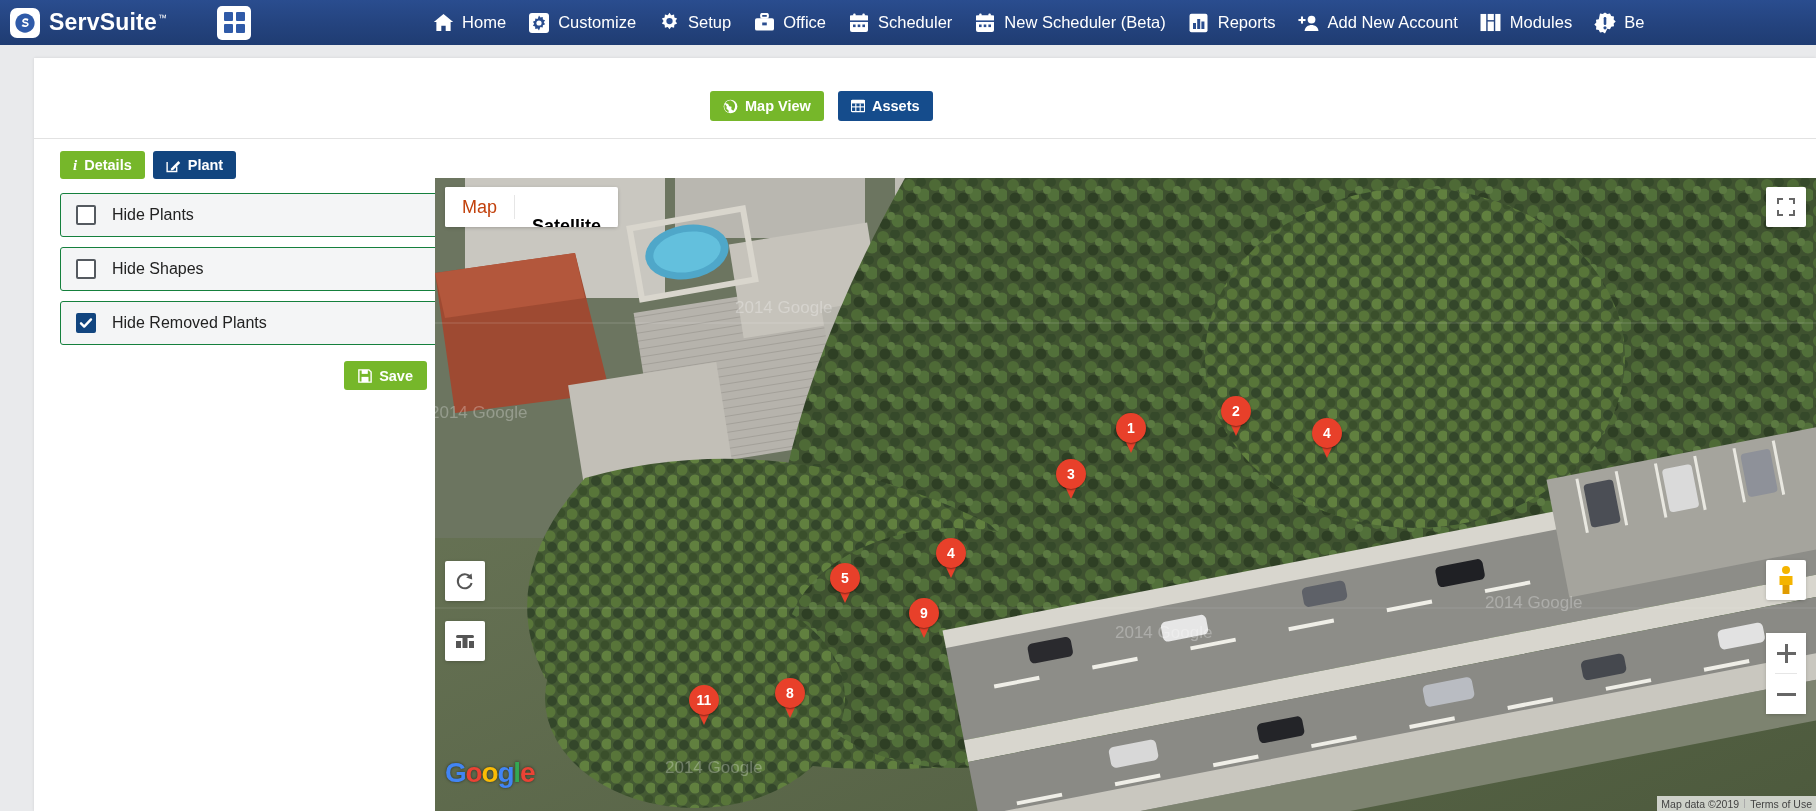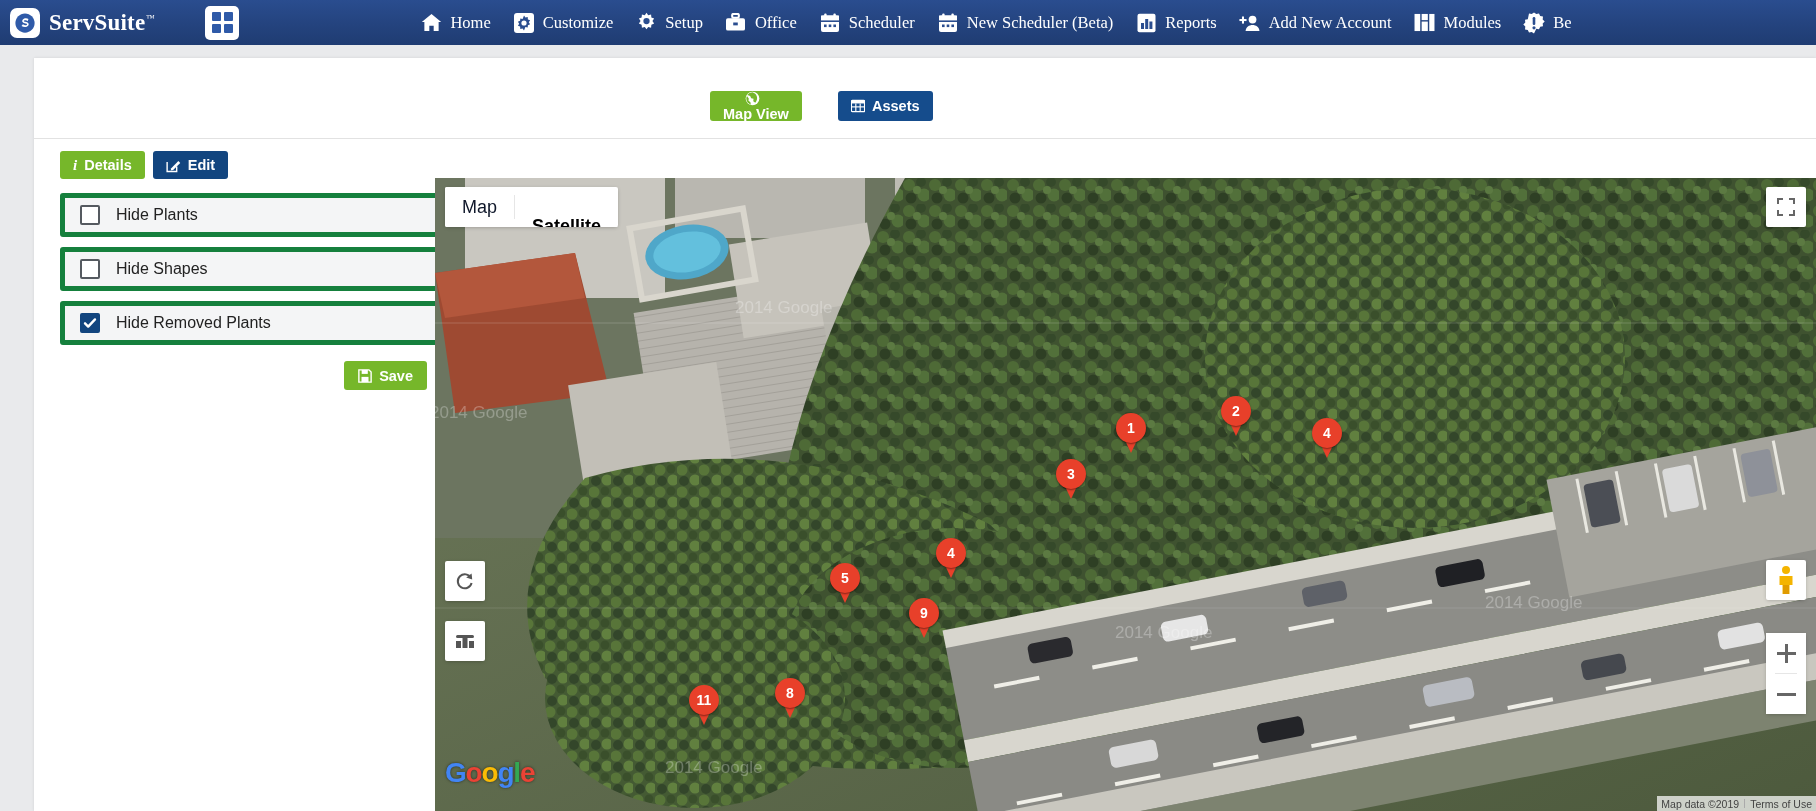--- a/index.html
+++ b/index.html
@@ -14,21 +14,20 @@
 
   
   #topnav {
     position: absolute; left: 0; top: 0;
     width: 1816px; height: 45px;
     background: linear-gradient(to bottom, #2a4d8f 0%, #24437e 55%, #1f3c72 100%);
     display: flex; align-items: center;
     color: #ffffff;
     white-space: nowrap;
     overflow: hidden;
-    font-family: Liberation Serif, serif;
   }
   #brand {
     display: flex; align-items: center;
     margin-left: 10px; margin-right: 8px;
     flex: 0 0 auto;
   }
   .brand-mark {
     width: 30px; height: 30px; border-radius: 7px;
     background: #ffffff;
     display: flex; align-items: center; justify-content: center;
@@ -98,21 +97,21 @@
     font-size: 25px; color: #333333; font-weight: normal;
   }
   .viewbtn {
     position: absolute; top: 33px;
     height: 30px; border: none; border-radius: 3px;
     color: #ffffff; font-size: 14.5px; font-weight: bold;
     display: inline-flex; align-items: center; justify-content: center;
     padding: 0 13px; cursor: pointer;
     font-family: "Liberation Sans", sans-serif;
   }
-  #btn-mapview { left: 676px; background: #76b72a; flex-direction: column; }
+  #btn-mapview { left: 676px; background: #76b72a; }
   #btn-assets  { left: 804px; background: #154c8c; }
   .viewbtn .vb-ico { margin-right: 7px; display:inline-flex; align-items:center; }
   .viewbtn .vb-ico svg { display:block; }
 
   #title-divider {
     position: absolute; left: 0; top: 80px; width: 1782px; height: 1px;
     background: #e2e2e2;
   }
 
   
@@ -130,21 +129,21 @@
   .debtn .de-ico svg { display:block; }
   .debtn .de-ico-i { font-style: italic; font-weight: bold; font-family: "Liberation Serif", serif; font-size:15px; }
 
   
   #filters {
     position: absolute; left: 26px; top: 135px; width: 367px;
   }
   .filter-row {
     width: 442px; height: 44px;
     background: #f4f5f6;
-    border: 5px solid #15803d;
+    border: 1px solid #15803d;
     border-radius: 3px;
     margin-bottom: 10px;
     display: flex; align-items: center;
     position: relative;
     cursor: pointer;
   }
   .cbox {
     width: 20px; height: 20px; margin-left: 15px;
     border: 2px solid #555a60; border-radius: 2px;
     background: #ffffff; flex: 0 0 auto;
@@ -189,21 +188,21 @@
     height: 40px;
     background: #ffffff;
     border-radius: 2px;
     box-shadow: 0 1px 4px -1px rgba(0,0,0,.3);
     display: flex; align-items: stretch;
     font-family: "Liberation Sans", sans-serif;
     overflow: hidden;
   }
   .mt-btn {
     display: flex; align-items: center; justify-content: center;
-    padding: 0 17px; font-size: 18px; color: #0f172a;
+    padding: 0 17px; font-size: 18px; color: #c2410c;
     cursor: pointer; background: #ffffff; border: none;
     font-family: "Liberation Sans", sans-serif;
   }
   .mt-btn.active { color: #000000; font-weight: bold; margin-top: 39px; }
   .mt-sep { width: 1px; background: #e6e6e6; margin: 8px 0; }
 
   
   #fullscreen {
     position: absolute; right: 10px; top: 9px;
     width: 40px; height: 40px; background: #ffffff;
@@ -488,21 +487,21 @@
           </span>
         <span>Details</span>
       </button>
       <button class="debtn" id="btn-edit">
         <span class="de-ico">
           <svg width="15" height="15" viewBox="0 0 16 16">
             <path d="M1.2 4.2v10.2h10.2V9.1" fill="none" stroke="#ffffff" stroke-width="1.5"></path>
             <path d="M5.6 10.8l7.6-7.6 2 2-7.6 7.6-2.6.6z" fill="#ffffff"></path>
           </svg>
         </span>
-        <span>Edit</span>
+        <span>Plant</span>
       </button>
     </div>
 
     <div id="filters">
         <div class="filter-row">
           <span class="cbox"></span>
           <span class="filter-label">Hide Plants</span>
           <span class="caret"></span>
         </div>
         <div class="filter-row">

